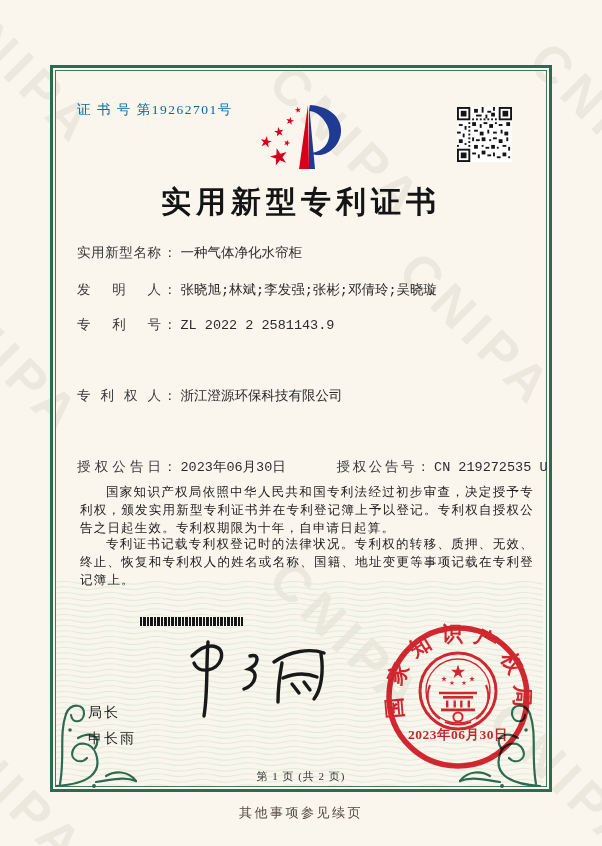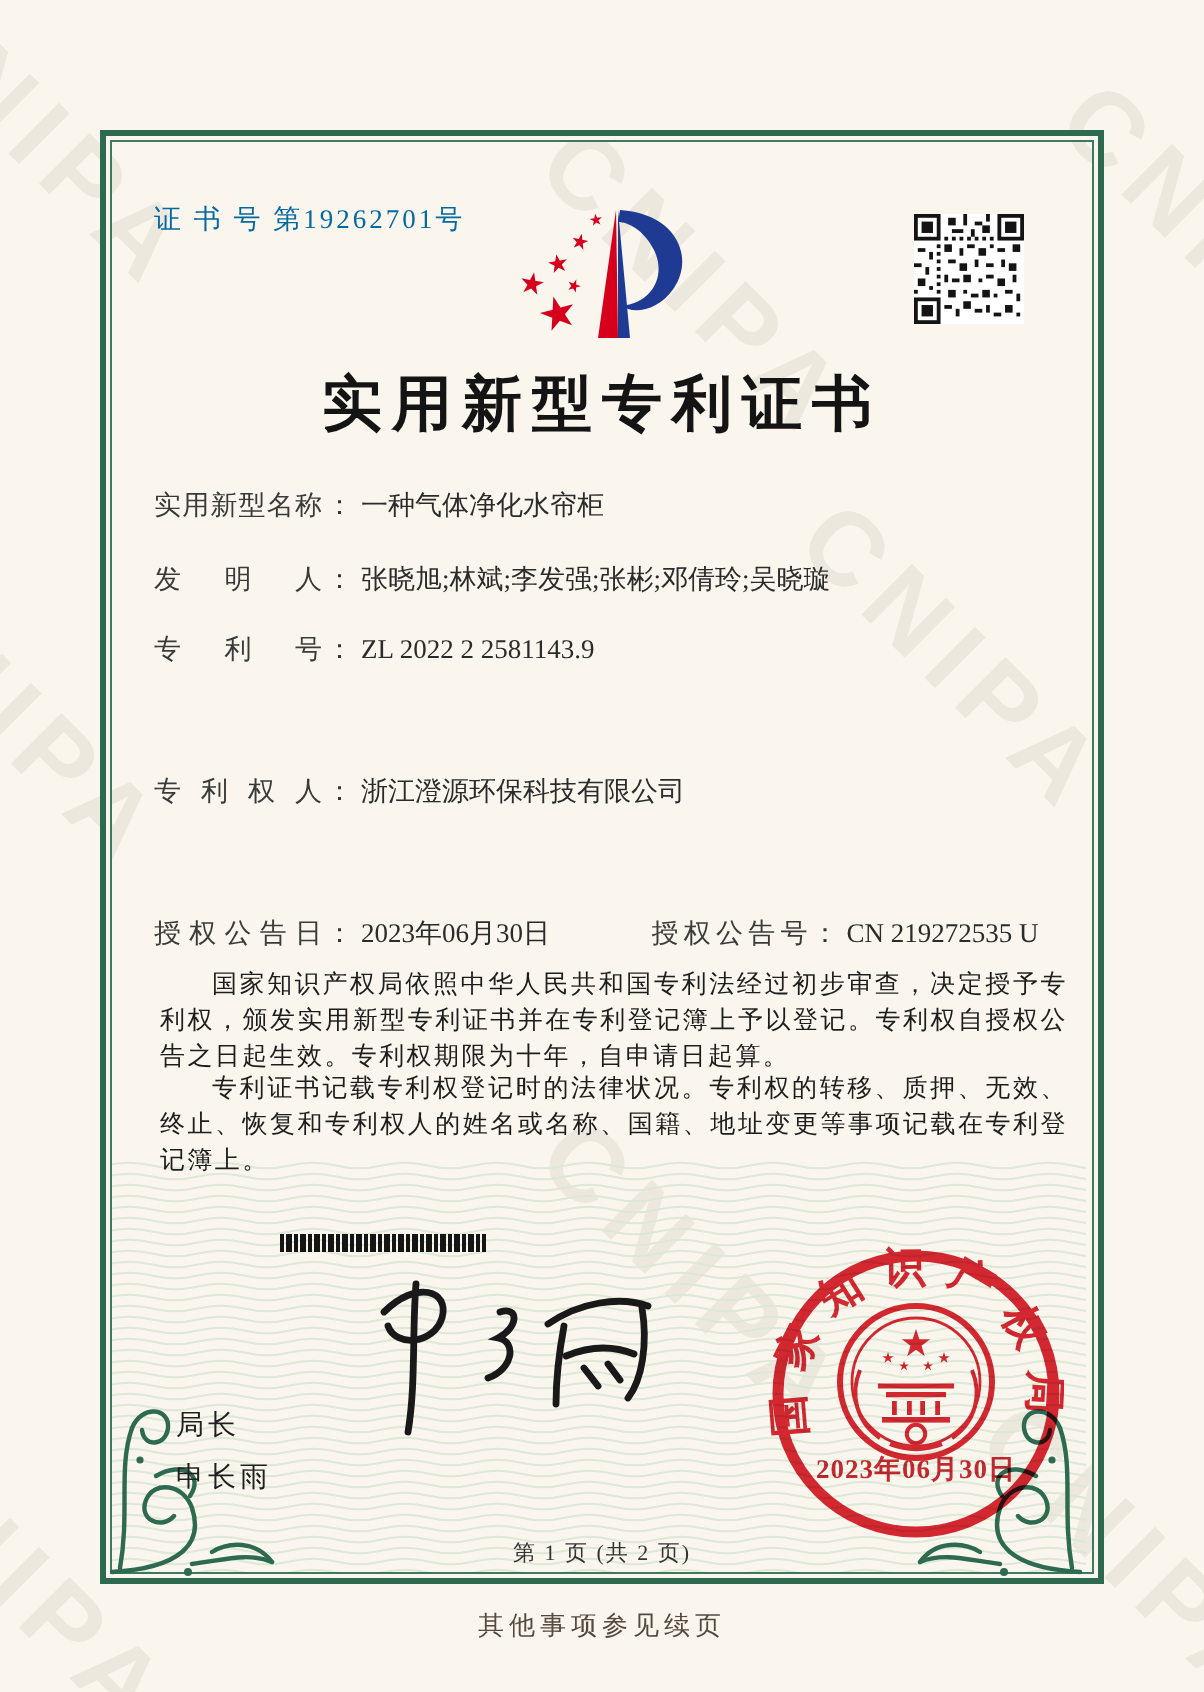--- a/index.html
+++ b/index.html
@@ -18,21 +18,21 @@
   .logo{position:absolute;left:253px;top:99px;width:94px;height:82px;}
   .qr{position:absolute;left:457px;top:107px;width:55px;height:55px;}
   .title{position:absolute;left:0;right:0;top:182px;text-align:center;font-size:30px;
          font-weight:bold;letter-spacing:5px;color:#141414;}
   .row{position:absolute;left:77px;font-size:13.5px;color:#353535;white-space:nowrap;}
   .lab{display:inline-block;width:84px;text-align:justify;text-align-last:justify;
        vertical-align:top;color:#3a3a3a;}
   .lab2{display:inline-block;width:78px;text-align:justify;text-align-last:justify;
         vertical-align:top;color:#3a3a3a;}
   .colon{display:inline-block;margin:0 4px 0 2px;}
-  .val{color:#2b2b2b;}
+  .val{color:#2b2b2b;font-family:Liberation Mono, monospace;}
   .addrval{display:inline-block;width:350px;white-space:normal;line-height:19px;vertical-align:top;}
   .legal{position:absolute;left:80px;width:454px;font-size:12.5px;line-height:18px;
          letter-spacing:1.2px;color:#1d1d1d;text-indent:26px;text-align:justify;}
   .barcode{position:absolute;left:140px;top:617px;width:103px;height:9px;
            background:repeating-linear-gradient(90deg,#151515 0 2px,transparent 2px 3px,#151515 3px 6px,transparent 6px 7px);}
   .signerblock{position:absolute;left:88px;top:660px;font-family:"Liberation Sans","DejaVu Sans",sans-serif;
                font-size:14px;letter-spacing:2px;color:#1f1f1f;line-height:26px;margin-top:39px;}
   .sig{position:absolute;left:178px;top:632px;width:156px;height:88px;}
   .seal{position:absolute;left:384px;top:623px;width:148px;height:148px;mix-blend-mode:multiply;}
   .pageinfo{position:absolute;left:50px;width:502px;top:769px;text-align:center;

